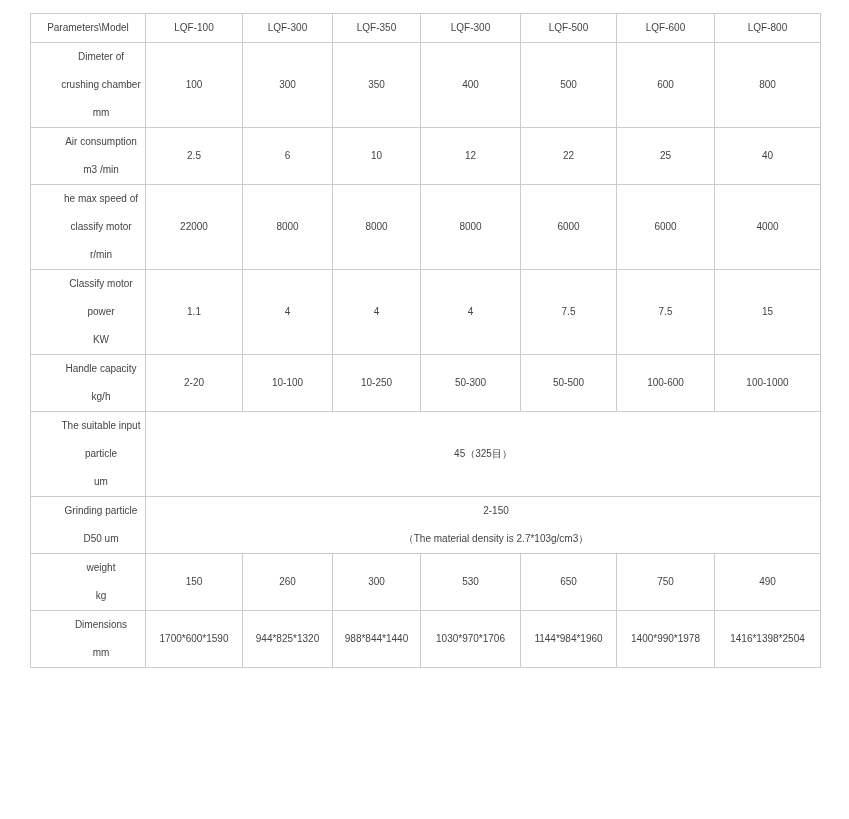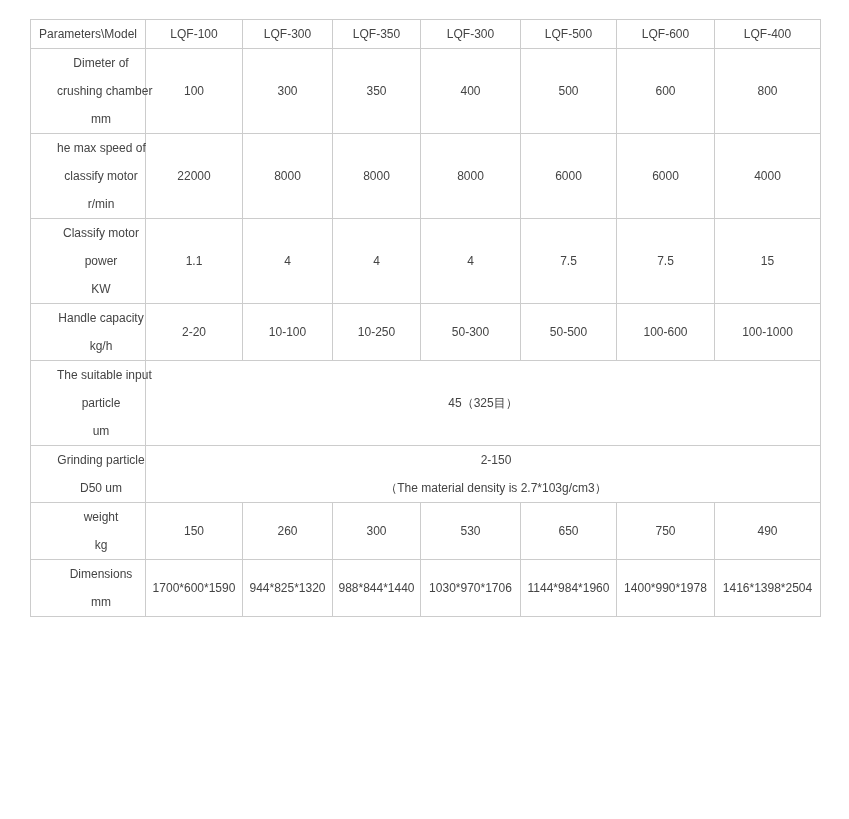--- a/index.html
+++ b/index.html
@@ -1,22 +1,22 @@
 <!DOCTYPE html>
 <html><head>
   <meta charset="utf-8">
   <style>
     html, body { margin: 0; padding: 0; background: #ffffff; }
     body { width: 849px; height: 819px; position: relative; overflow: hidden;
            font-family: "Liberation Sans", sans-serif; color: #444444; }
     table.spec {
-      position: absolute; left: 30px; top: 19px;
+      position: absolute; left: 30px; top: 13px;
       border-collapse: collapse; table-layout: fixed;
       width: 790px;
-      font-size: 12px;
+      font-size: 10px;
     }
     table.spec td {
       border: 1px solid #cccccc;
       text-align: center; vertical-align: middle;
       padding: 0; line-height: 28px;
       white-space: nowrap; overflow: visible;
     }
     table.spec td.param { line-height: 28px; }
     .line { display: block; margin-left: 26px; }
     .r-head td { height: 28px; }
@@ -39,39 +39,52 @@
   </colgroup>
   <tbody>
     <tr class="r-head">
       <td>Parameters\Model</td>
       <td>LQF-100</td>
       <td>LQF-300</td>
       <td>LQF-350</td>
       <td>LQF-300</td>
       <td>LQF-500</td>
       <td>LQF-600</td>
-      <td>LQF-400</td>
+      <td>LQF-800</td>
     </tr>
 
     <tr class="r3">
       <td class="param">
         <span class="line">Dimeter of</span>
         <span class="line">crushing chamber</span>
         <span class="line">mm</span>
       </td>
       <td>100</td>
       <td>300</td>
       <td>350</td>
       <td>400</td>
       <td>500</td>
       <td>600</td>
       <td>800</td>
     </tr>
 
 
+    <tr class="r2">
+      <td class="param">
+        <span class="line">Air consumption</span>
+        <span class="line">m3 /min</span>
+      </td>
+      <td>2.5</td>
+      <td>6</td>
+      <td>10</td>
+      <td>12</td>
+      <td>22</td>
+      <td>25</td>
+      <td>40</td>
+    </tr>
 
     <tr class="r3">
       <td class="param">
         <span class="line">he max speed of</span>
         <span class="line">classify motor</span>
         <span class="line">r/min</span>
       </td>
       <td>22000</td>
       <td>8000</td>
       <td>8000</td>

